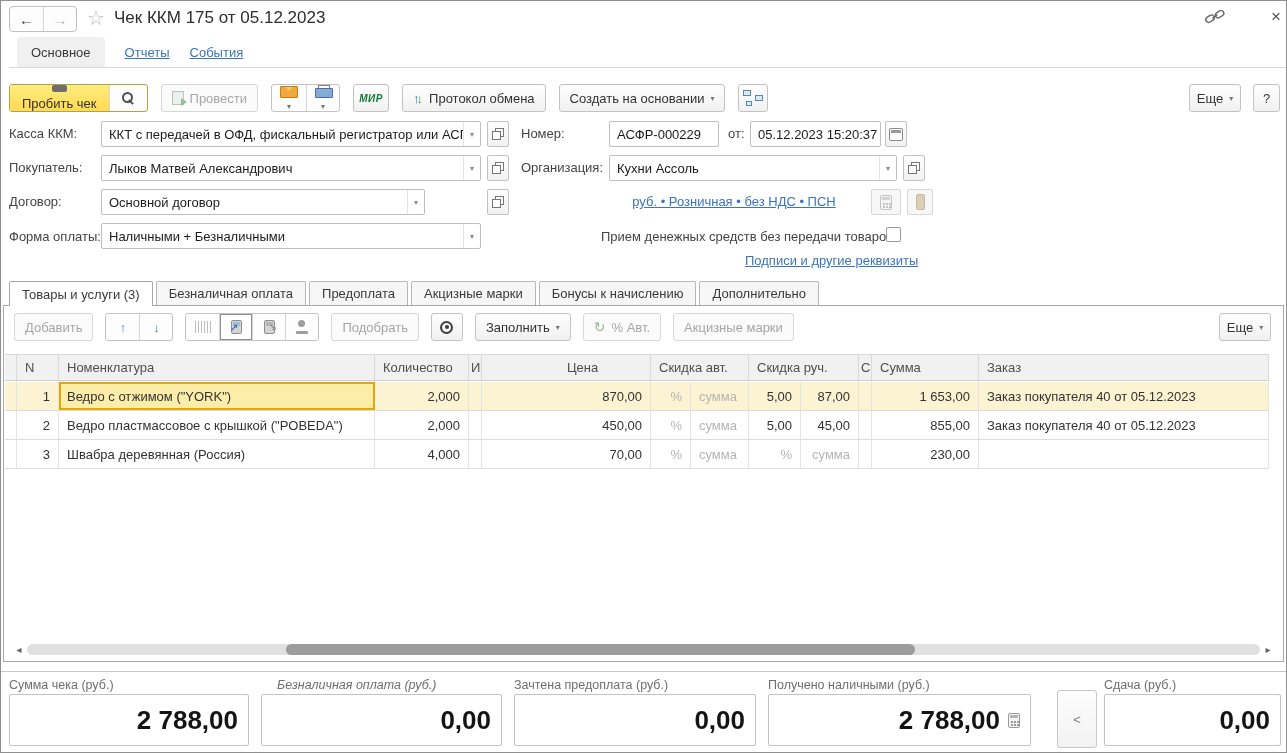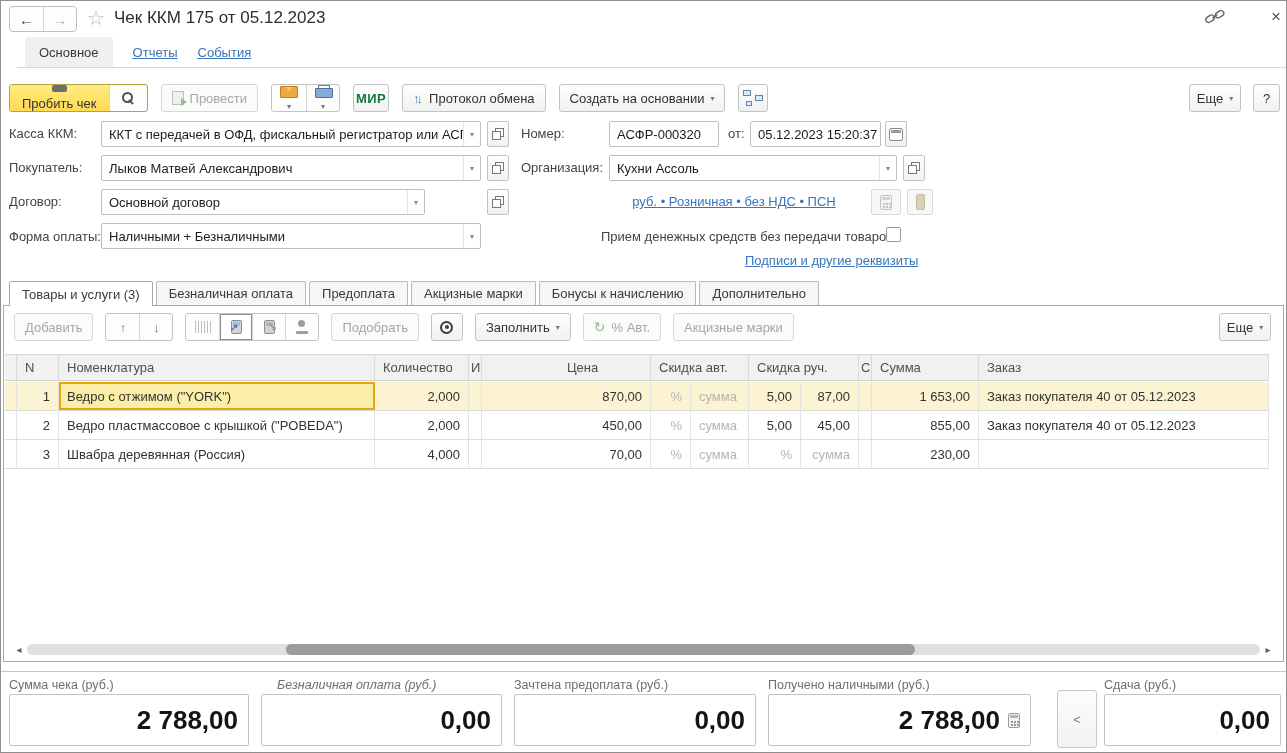--- a/index.html
+++ b/index.html
@@ -16,21 +16,21 @@
   .nav-btn + .nav-btn { border-left:1px solid #d5d5d5; }
   .nav-btn.dim { color:#b3b3b3; }
   .star { font-size:20px; color:#b9b9b9; }
   .title { font-size:17px; color:#2e2e2e; white-space:nowrap; }
   .hdr-ico { color:#666; display:flex; align-items:center; justify-content:center; }
   .ico-dots { width:3px; height:3px; background:#555; border-radius:50%;
       box-shadow:0 5px 0 #555,0 10px 0 #555,6px 0 0 #555,6px 5px 0 #555,6px 10px 0 #555; }
   .close-x { font-size:17px; color:#555; }
 
   
-  .navtabs { position:absolute; top:36px; left:16px; right:0; height:31px; border-bottom:1px solid #d8d8d8;
+  .navtabs { position:absolute; top:36px; left:8px; right:0; height:31px; border-bottom:1px solid #d8d8d8;
              display:flex; align-items:stretch; }
   .navtab-active { margin-left:8px; padding:0 14px; background:#f0f0f0; border-radius:4px 4px 0 0;
                    display:flex; align-items:center; font-size:13px; color:#3a3a3a; }
   .navtab-link { margin-left:20px; display:flex; align-items:center; font-size:13px;
                  color:#3a74bc; text-decoration:underline; cursor:pointer; }
 
   
   .btn { display:inline-flex; align-items:center; justify-content:center; gap:6px; height:28px;
          background:linear-gradient(#fefefe,#f1f1f1); border:1px solid #c3c3c3; border-radius:3px;
          font-size:13px; color:#333; padding:0 10px; white-space:nowrap; }
@@ -64,21 +64,21 @@
   .ico-calc::before { content:""; position:absolute; left:1px; right:1px; top:1px; height:3px; background:#b5b5b5; }
   .ico-calc::after { content:""; position:absolute; left:2px; top:7px; width:2px; height:2px; background:#9a9a9a;
         box-shadow:3px 0 0 #9a9a9a,6px 0 0 #9a9a9a,0 3px 0 #9a9a9a,3px 3px 0 #9a9a9a,6px 3px 0 #9a9a9a; }
   .ico-ticket { width:9px; height:16px; background:#cfc3a0; border:1px solid #b3a57d; border-radius:2px; }
   .ico-env { position:relative; width:18px; height:12px; background:#efa93f; border:1px solid #c07f1d; border-radius:1px; overflow:hidden; }
   .ico-env::before { content:""; position:absolute; left:0; top:-5px; width:0; height:0;
         border-left:8px solid transparent; border-right:8px solid transparent; border-top:9px solid #f7c96d; }
   .ico-prn { position:relative; width:16px; height:14px; }
   .ico-prn::before { content:""; position:absolute; top:0; left:3px; width:10px; height:5px; background:#fff; border:1px solid #7d7d7d; }
   .ico-prn::after { content:""; position:absolute; bottom:0; left:0; width:16px; height:8px; background:#86abd8; border:1px solid #4e7099; border-radius:1px; }
-  .mir-txt { font-size:13px; font-weight:bold; color:#157a38; letter-spacing:0.5px; }
+  .mir-txt { font-size:10px; font-weight:bold; font-style:italic; color:#157a38; letter-spacing:0.5px; }
   .ar-up { color:#3f6fae; font-weight:bold; font-size:13px; }
   .ar-dn { color:#3f9e44; font-weight:bold; font-size:13px; margin-left:-3px; }
   .ico-post { position:relative; width:12px; height:14px; background:#edf1ed; border:1px solid #b9c4b9; }
   .ico-post::after { content:""; position:absolute; right:-4px; bottom:-2px; width:0; height:0;
         border-top:4px solid transparent; border-bottom:4px solid transparent; border-left:6px solid #94bf94; }
   .ico-punch { position:relative; width:15px; height:11px; background:#6e6e6e; border-radius:2px; }
   .ico-punch::before { content:""; position:absolute; top:-4px; left:3px; width:9px; height:5px; background:#6e6e6e; border-radius:2px 2px 0 0; }
   .ico-mag { position:relative; width:14px; height:14px; }
   .ico-mag::before { content:""; position:absolute; top:1px; left:1px; width:7px; height:7px; border:2px solid #4f4f4f; border-radius:50%; }
   .ico-mag::after { content:""; position:absolute; width:6px; height:2px; background:#4f4f4f; transform:rotate(45deg); right:1px; bottom:2px; }
@@ -229,21 +229,21 @@
   <div class="field" style="left:100px; top:120px; width:380px;">
     <span class="val">ККТ с передачей в ОФД, фискальный регистратор или АСП,</span>
     <span class="arrow">▾</span>
   </div>
   <div class="sq-btn abs" style="left:486px; top:120px;">
       <span class="ico-open"></span>
     </div>
 
   <div class="abs label" style="left:520px; top:125px;">Номер:</div>
   <div class="field" style="left:608px; top:120px; width:110px;">
-    <span class="val">АСФР-000320</span>
+    <span class="val">АСФР-000229</span>
   </div>
   <div class="abs label" style="left:727px; top:125px;">от:</div>
   <div class="field" style="left:749px; top:120px; width:131px;">
     <span class="val">05.12.2023 15:20:37</span>
   </div>
   <div class="sq-btn abs" style="left:884px; top:120px;">
       <span class="ico-cal"></span>
     </div>
 
   <div class="abs label" style="left:8px; top:159px;">Покупатель:</div>

